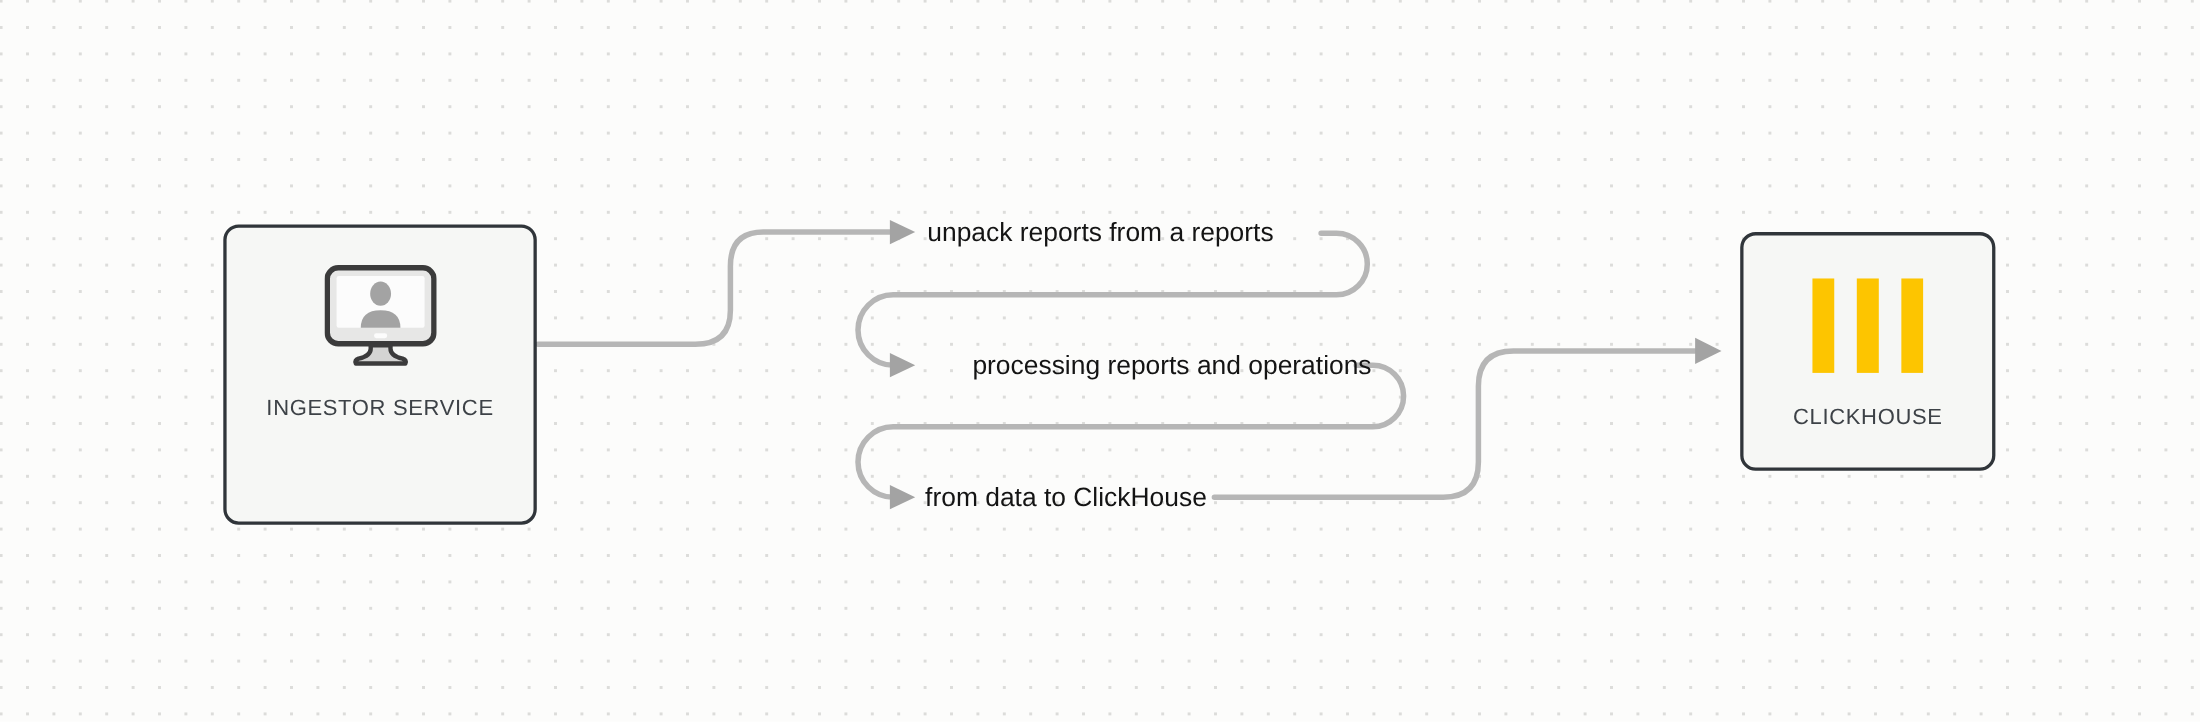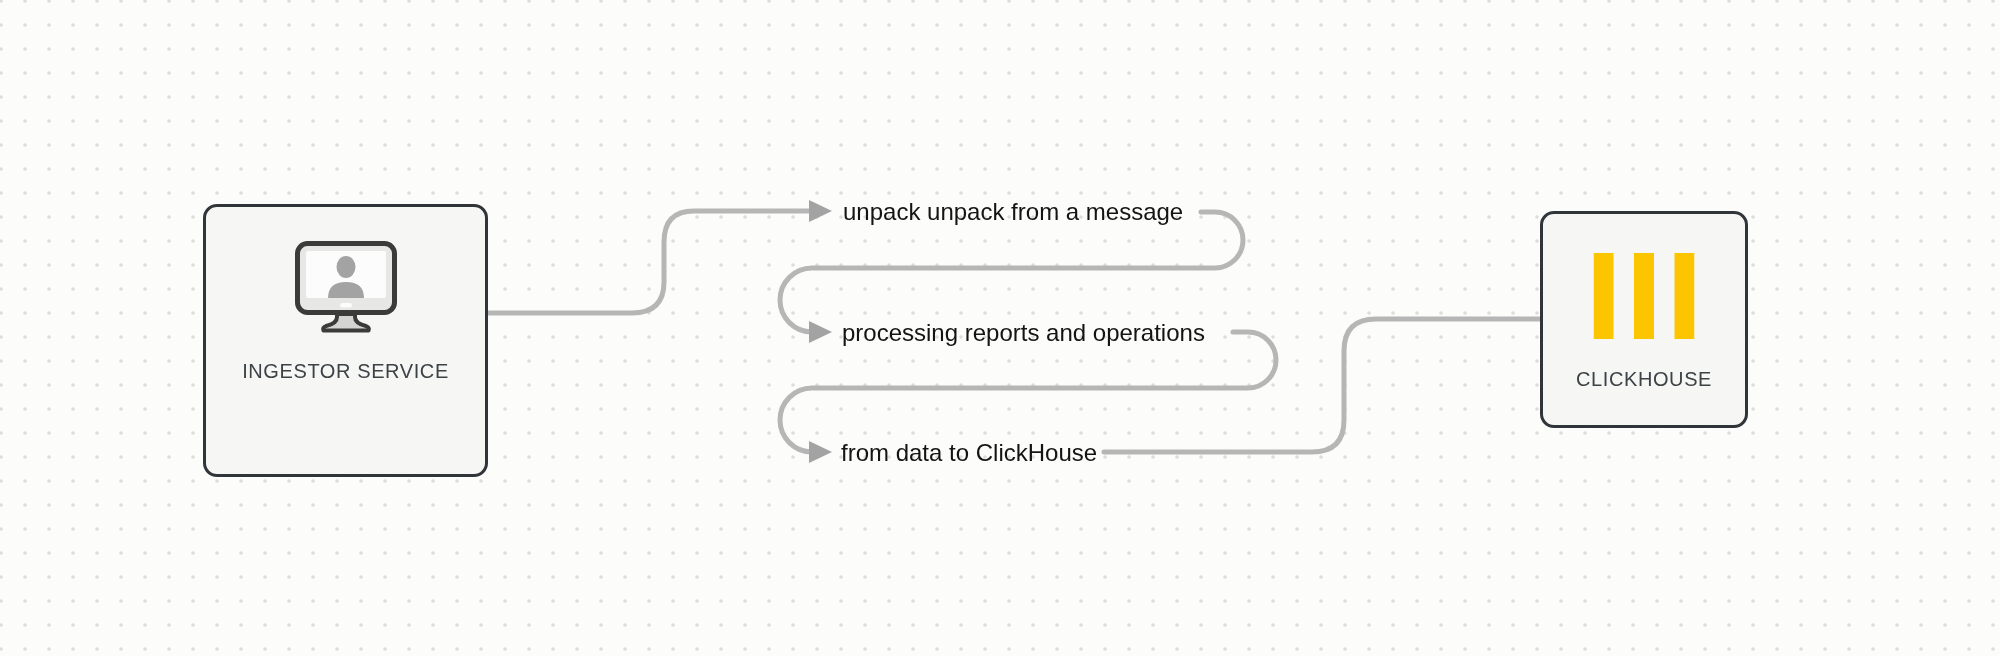--- a/index.html
+++ b/index.html
@@ -42,21 +42,21 @@
     stroke-linecap: round;
   }
   .ah { fill: var(--arrowhead-gray); stroke: none; }
   .node {
     position: absolute;
     background: var(--node-fill);
     border: 3.5px solid var(--node-border);
     border-radius: 14px;
   }
   #node-ingestor   { left: 203px;  top: 204px; width: 285px; height: 273px; }
-  #node-clickhouse { left: 1540px; top: 211px; width: 208px; height: 217px; }
+  #node-clickhouse { left: 1582px; top: 211px; width: 232px; height: 217px; }
   .node-icon {
     position: absolute;
     left: 50%;
     transform: translateX(-50%);
     display: block;
   }
   #node-ingestor .node-icon   { top: 34px; }
   #node-clickhouse .node-icon { top: 39px; }
   .node-label {
     position: absolute;
@@ -73,21 +73,21 @@
   .bars rect { fill: var(--clickhouse-yellow); }
   .step-label {
     position: absolute;
     font-size: 24px;
     line-height: 28px;
     color: var(--step-text);
     transform: translateY(-50%);
     white-space: nowrap;
   }
   #step1 { left: 843px; top: 212px; }
-  #step2 { left: 842px; top: 333px; }
+  #step2 { left: 884px; top: 333px; }
   #step3 { left: 841px; top: 453px; }
 </style>
 </head>
 <body>
 
 <div class="canvas">
 
   <svg class="connectors" viewBox="0 0 2000 656" xmlns="http://www.w3.org/2000/svg">
     <g>
       <path class="edge" d="M 489 313 H 632 Q 664 313 664 282 V 242 Q 664 211 694 211 H 809"></path>
@@ -123,17 +123,17 @@
 
   <div class="node" id="node-clickhouse">
     <svg class="node-icon bars" width="101" height="86" viewBox="0 0 101 86" xmlns="http://www.w3.org/2000/svg">
       <rect x="0" y="0" width="20" height="86"></rect>
       <rect x="40.5" y="0" width="20" height="86"></rect>
       <rect x="81" y="0" width="20" height="86"></rect>
     </svg>
     <div class="node-label">CLICKHOUSE</div>
   </div>
 
-  <div class="step-label" id="step1">unpack unpack from a message</div>
+  <div class="step-label" id="step1">unpack reports from a reports</div>
   <div class="step-label" id="step2">processing reports and operations</div>
   <div class="step-label" id="step3">from data to ClickHouse</div>
 
 </div>
 
 </body></html>

